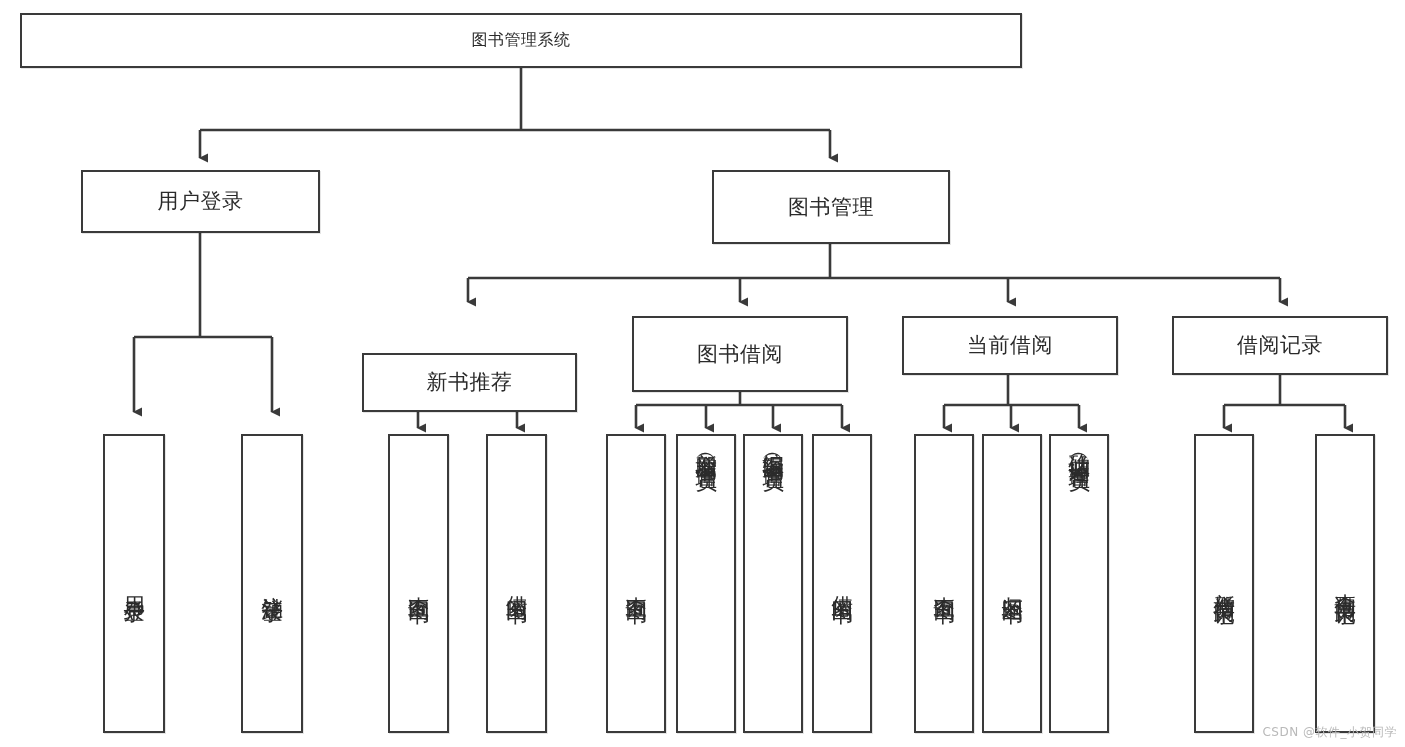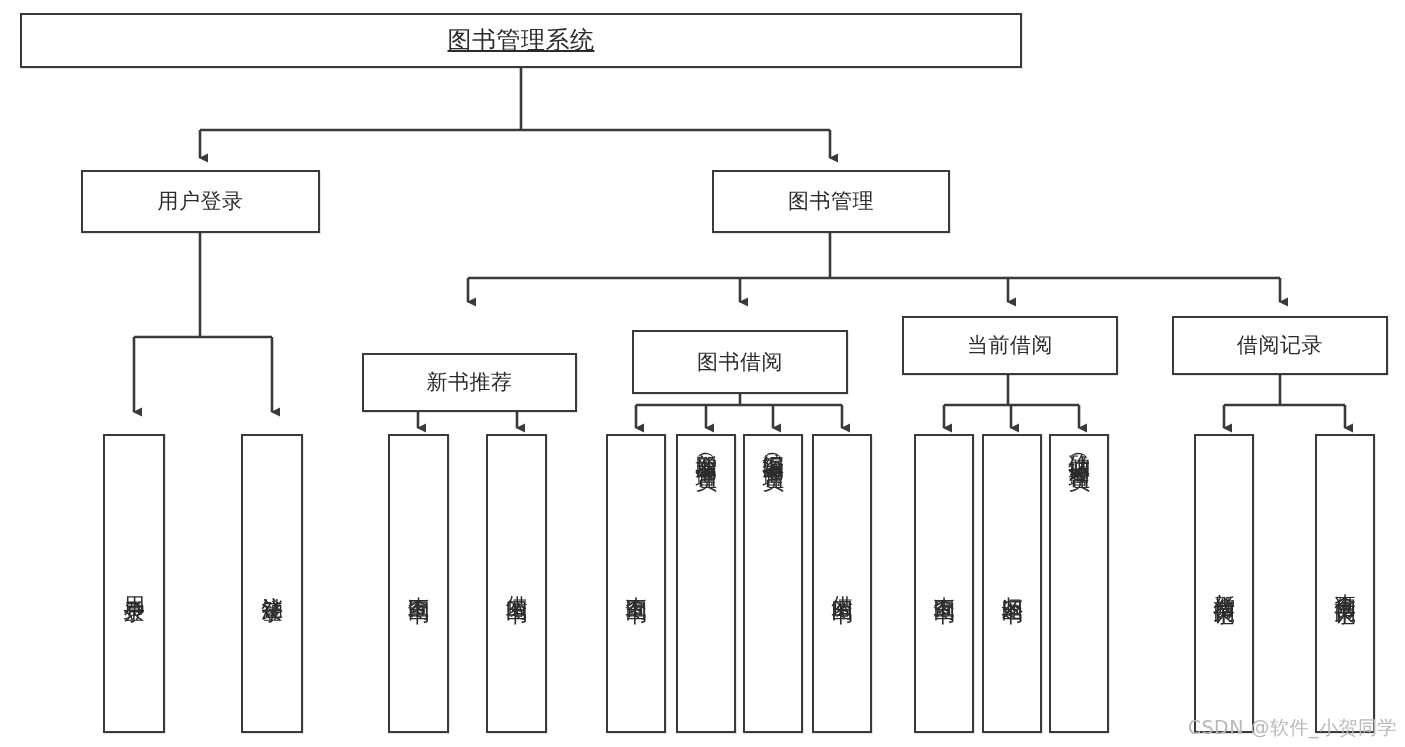--- a/index.html
+++ b/index.html
@@ -54,28 +54,27 @@
     text-orientation: upright;
     font-size: 21.5px;
     letter-spacing: 2.5px;
     line-height: 1;
     white-space: nowrap;
   }
   .node.vert.midalign {
     align-items: center;
   }
   .node.root .label {
-    font-size: 24px;
-    text-decoration: underline;
+    font-size: 16px;
   }
   #watermark {
     position: absolute;
     right: 8px;
     bottom: 6px;
-    font-size: 19px;
+    font-size: 12px;
     color: #b9b9b9;
     letter-spacing: 0.5px;
     white-space: nowrap;
     user-select: none;
   }
 </style>
 </head>
 <body>
 
 <div id="canvas">
@@ -130,28 +129,28 @@
     </g>
   </svg>
 
   <div class="node horiz root" style="left:20px; top:13px; width:1002px; height:55px;">
     <span class="label">图书管理系统</span>
   </div>
 
   <div class="node horiz" style="left:81px; top:170px; width:239px; height:63px;">
     <span class="label">用户登录</span>
   </div>
-  <div class="node horiz" style="left:712px; top:170px; width:238px; height:63px;">
+  <div class="node horiz" style="left:712px; top:170px; width:238px; height:74px;">
     <span class="label">图书管理</span>
   </div>
 
   <div class="node horiz" style="left:362px; top:316px; width:215px; height:59px;margin-top:37px;">
     <span class="label">新书推荐</span>
   </div>
-  <div class="node horiz" style="left:632px; top:316px; width:216px; height:64px;margin-top:14px;">
+  <div class="node horiz" style="left:632px; top:316px; width:216px; height:76px;">
     <span class="label">图书借阅</span>
   </div>
   <div class="node horiz" style="left:1172px; top:316px; width:216px; height:59px;">
     <span class="label">借阅记录</span>
   </div>
   <div class="node horiz" style="left:902px; top:316px; width:216px; height:59px;">
     <span class="label">当前借阅</span>
   </div>
 
   <div class="node vert midalign" style="left:103px; top:434px; width:62px; height:299px;">

